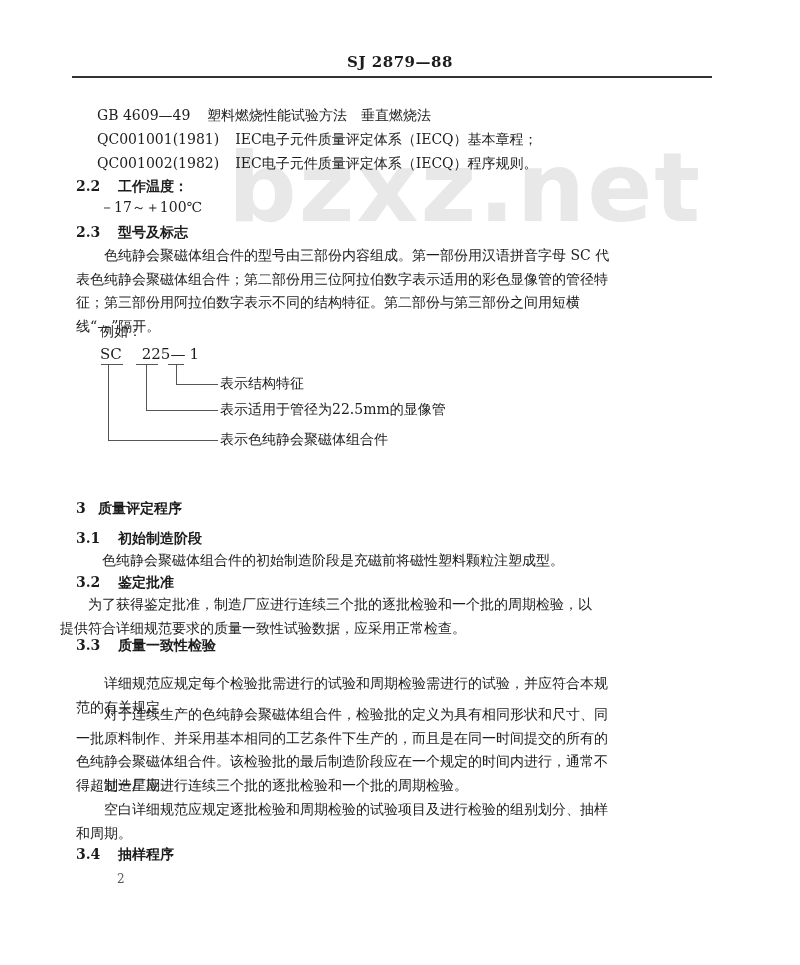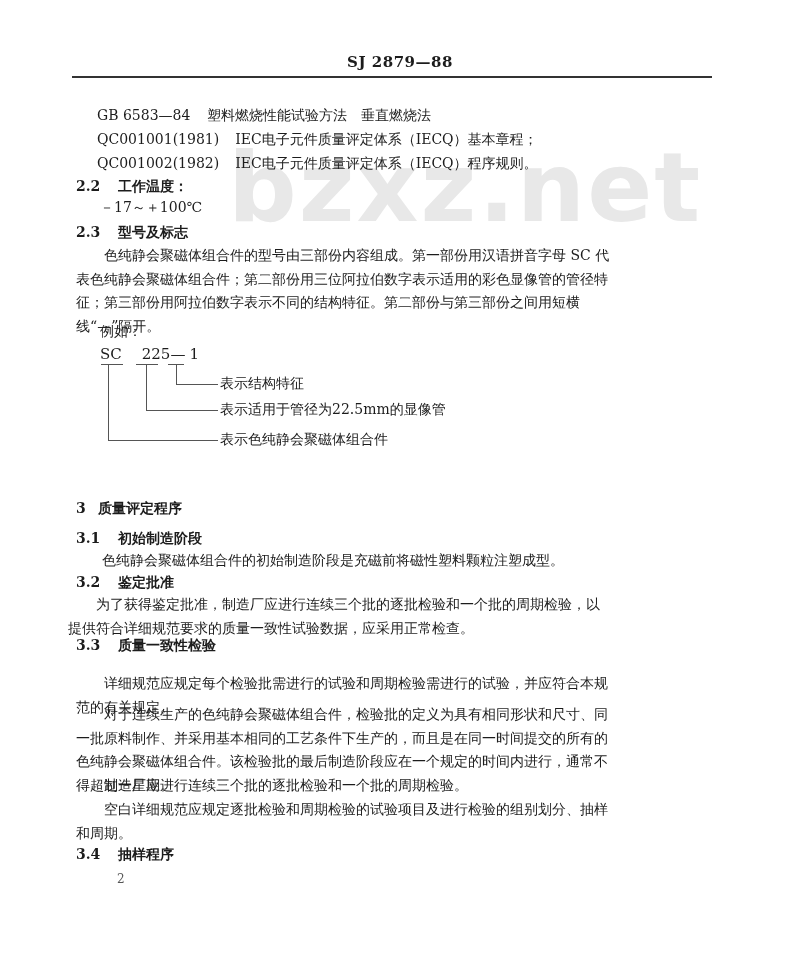--- a/index.html
+++ b/index.html
@@ -30,21 +30,21 @@
 <body>
 
 <div class="abs watermark">bzxz.net</div>
 
 <div class="content">
 
   <div class="abs header-code">SJ 2879—88</div>
   <div class="abs header-rule"></div>
 
   <div class="abs ref-row" style="left:97px; top:107px;">
-    <span class="ref-code">GB 6583—84</span><span>塑料燃烧性能试验方法　垂直燃烧法</span>
+    <span class="ref-code">GB 4609—49</span><span>塑料燃烧性能试验方法　垂直燃烧法</span>
   </div>
   <div class="abs ref-row" style="left:97px; top:131px;">
     <span class="ref-code wide">QC001001(1981)</span><span>IEC电子元件质量评定体系（IECQ）基本章程；</span>
   </div>
   <div class="abs ref-row" style="left:97px; top:155px;">
     <span class="ref-code wide">QC001002(1982)</span><span>IEC电子元件质量评定体系（IECQ）程序规则。</span>
   </div>
 
   <div class="abs h2" style="left:76px; top:178px;">
     <span class="num">2.2</span><span>工作温度：</span>
@@ -84,21 +84,21 @@
   </div>
 
   <div class="abs h2" style="left:76px; top:530px;">
     <span class="num">3.1</span><span>初始制造阶段</span>
   </div>
   <div class="abs p" style="left:102px; top:549px;">色纯静会聚磁体组合件的初始制造阶段是充磁前将磁性塑料颗粒注塑成型。</div>
 
   <div class="abs h2" style="left:76px; top:574px;">
     <span class="num">3.2</span><span>鉴定批准</span>
   </div>
-  <div class="abs p indent" style="left:68px; top:593px; width:536px;">为了获得鉴定批准，制造厂应进行连续三个批的逐批检验和一个批的周期检验，以提供符合详细规范要求的质量一致性试验数据，应采用正常检查。</div>
+  <div class="abs p indent" style="left:60px; top:593px; width:536px;">为了获得鉴定批准，制造厂应进行连续三个批的逐批检验和一个批的周期检验，以提供符合详细规范要求的质量一致性试验数据，应采用正常检查。</div>
 
   <div class="abs h2" style="left:76px; top:637px;">
     <span class="num">3.3</span><span>质量一致性检验</span>
   </div>
   <div class="abs p indent" style="left:76px; top:640px; width:536px;margin-top:32px;">详细规范应规定每个检验批需进行的试验和周期检验需进行的试验，并应符合本规范的有关规定。</div>
   <div class="abs p indent" style="left:76px; top:703px; width:536px;">对于连续生产的色纯静会聚磁体组合件，检验批的定义为具有相同形状和尺寸、同一批原料制作、并采用基本相同的工艺条件下生产的，而且是在同一时间提交的所有的色纯静会聚磁体组合件。该检验批的最后制造阶段应在一个规定的时间内进行，通常不得超过一星期。</div>
   <div class="abs p indent" style="left:76px; top:774px; width:536px;">制造厂应进行连续三个批的逐批检验和一个批的周期检验。</div>
   <div class="abs p indent" style="left:76px; top:798px; width:536px;">空白详细规范应规定逐批检验和周期检验的试验项目及进行检验的组别划分、抽样和周期。</div>
 
   <div class="abs h2" style="left:76px; top:846px;">

